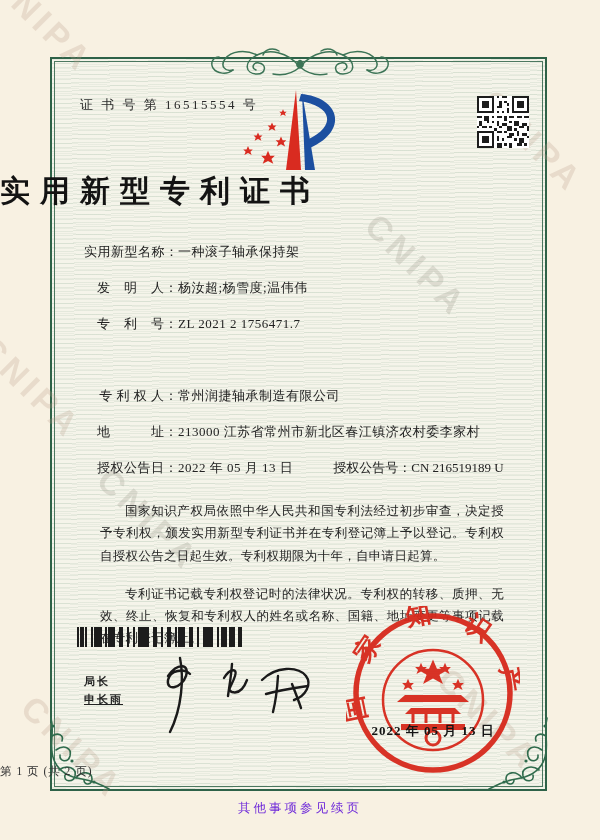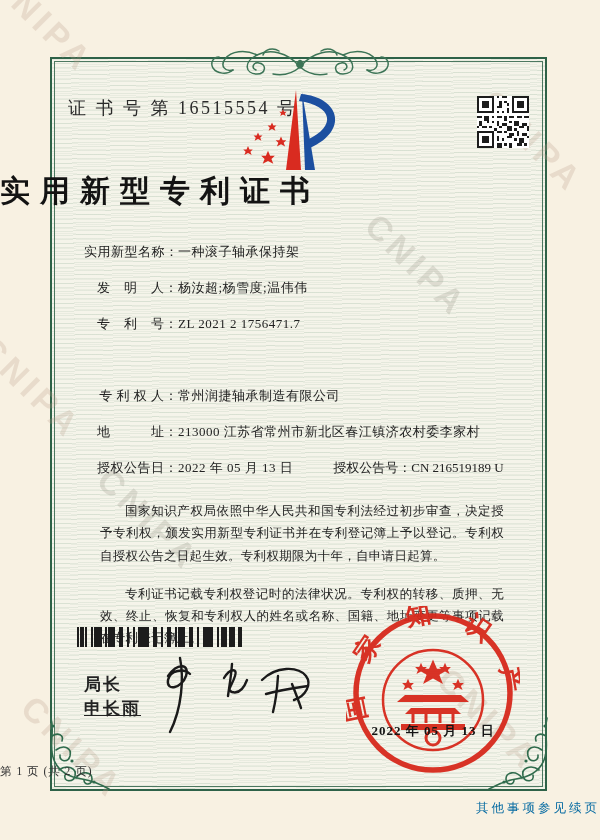--- a/index.html
+++ b/index.html
@@ -23,57 +23,57 @@
     background:
       repeating-linear-gradient(178.5deg, rgba(110,152,122,.13) 0 1px, rgba(0,0,0,0) 1px 4px),
       repeating-linear-gradient(2deg, rgba(110,152,122,.09) 0 1px, rgba(0,0,0,0) 1px 5px),
       #f5f4ea;
   }
   .frame::before{
     content:"";position:absolute;inset:2px;border:1px solid rgba(46,98,72,.85);
   }
   .content{position:absolute;z-index:3;inset:0;}
   .cert-no{
-    position:absolute;left:68px;top:96px;font-size:18px;letter-spacing:2.5px;color:#2b2b2b;
+    position:absolute;left:80px;top:96px;font-size:13px;letter-spacing:2.5px;color:#2b2b2b;
   }
   .logo{position:absolute;left:238px;top:84px;}
   .qr{position:absolute;left:477px;top:96px;}
   .title{
     position:absolute;left:0;right:0;top:171px;text-align:left;
     font-size:30px;font-weight:700;letter-spacing:10px;color:#131313;
   }
   .row{position:absolute;left:84px;font-size:13px;color:#222;white-space:nowrap;text-align:right;}
   .row .lbl{display:inline-block;width:94px;letter-spacing:.5px;}
   .row .val{letter-spacing:.5px;}
   .row .pair2{margin-left:40px;}
   .paras{
     position:absolute;left:84px;top:484px;width:436px;
     font-size:12.5px;line-height:1.78;color:#242424;letter-spacing:.3px;text-align:justify;
   }
   .paras p{margin:16px;text-indent:2em;}
   .barcode{position:absolute;left:76px;top:627px;}
   .signer{
     position:absolute;left:84px;top:676px;
     font-family:"Liberation Sans","DejaVu Sans",sans-serif;
-    font-weight:700;font-size:17px;color:#222;letter-spacing:2px;line-height:1;
+    font-weight:700;font-size:11px;color:#222;letter-spacing:2px;line-height:1;
   }
   .signer .name{margin-top:7px;text-decoration:underline;}
   .signature{position:absolute;left:140px;top:650px;}
   .seal{position:absolute;left:346px;top:606px;opacity:.95;}
   .seal-date{
     position:absolute;left:346px;top:722px;width:174px;text-align:center;
     font-size:13px;font-weight:700;color:#141414;letter-spacing:1px;white-space:nowrap;
   }
   .page-indicator{
     position:absolute;left:0;right:0;top:764px;text-align:left;
     font-size:11.5px;color:#333;letter-spacing:1px;
   }
   .continuation{
-    position:absolute;left:0;right:0;top:800px;text-align:right;
-    font-size:12.5px;color:#0369a1;letter-spacing:3px;
+    position:absolute;left:0;right:0;top:800px;text-align:center;
+    font-size:12.5px;color:#6d28d9;letter-spacing:3px;
   }
   .ornament-top{position:absolute;left:203px;top:42px;z-index:3;}
   .corner{position:absolute;z-index:3;}
   .corner.bl{left:44px;top:716px;}
   .corner.br{left:488px;top:716px;transform:scale(-1,1);}
 </style>
 </head>
 <body>
 
 <div class="page">

